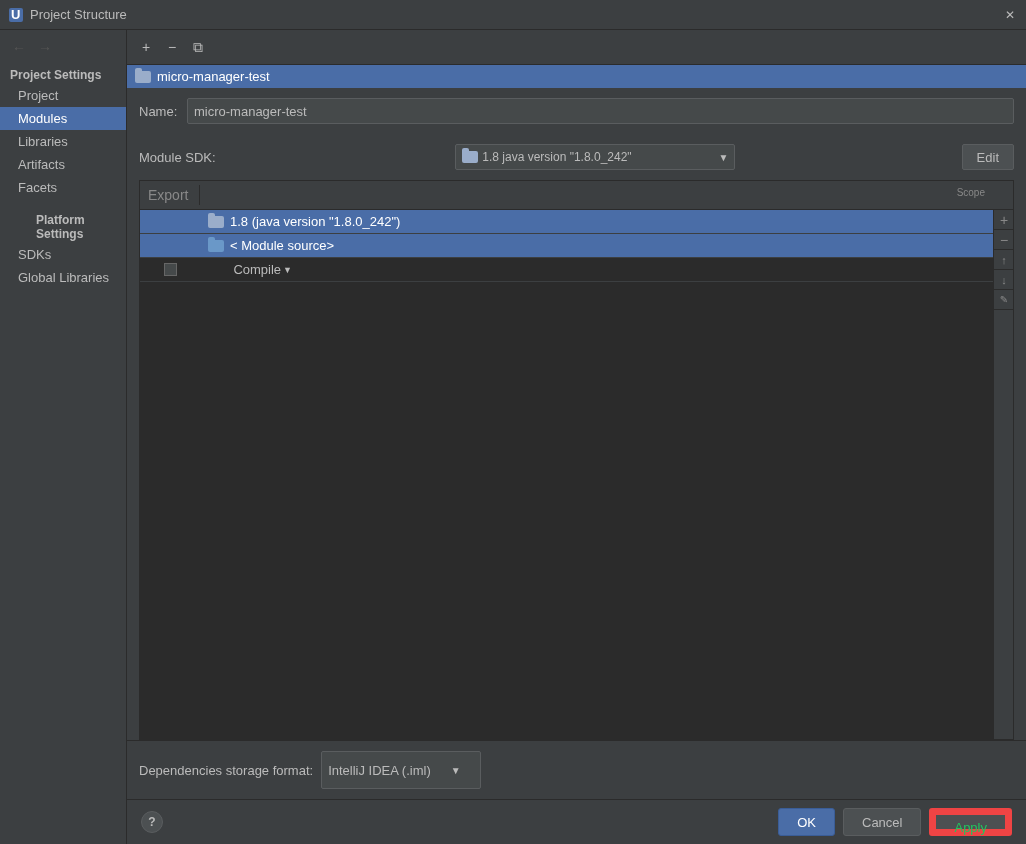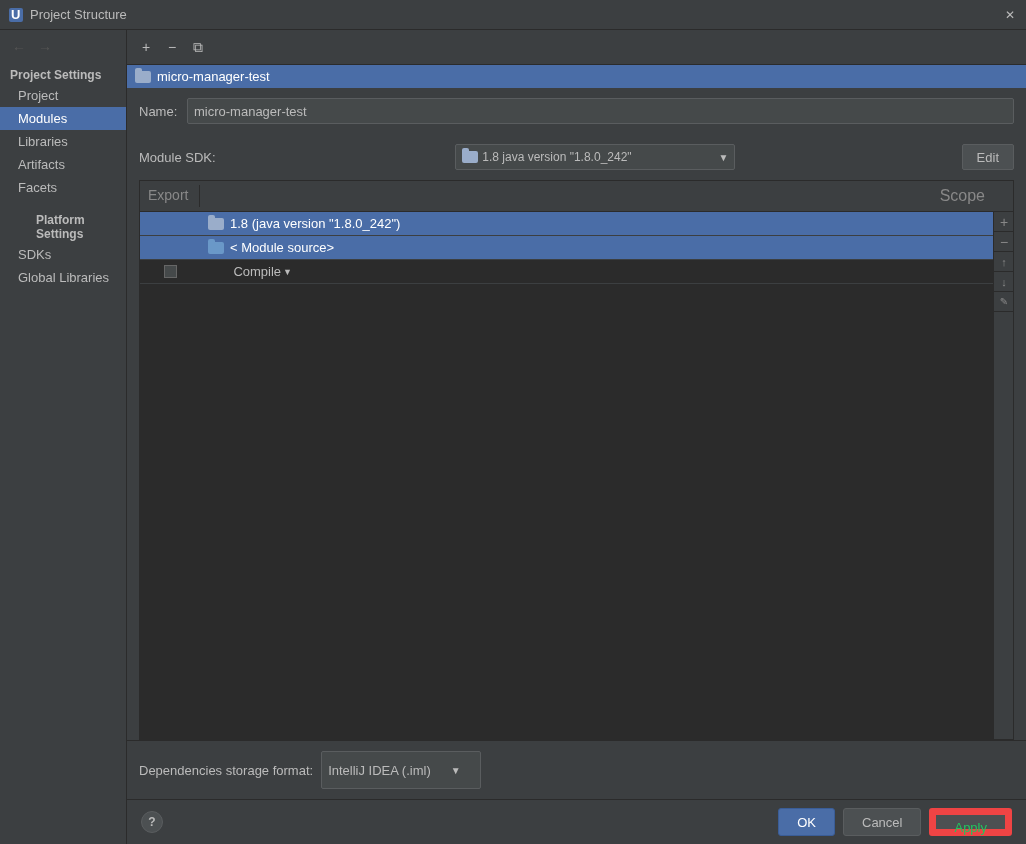--- a/index.html
+++ b/index.html
@@ -242,21 +242,21 @@
     .dep-header-name {
       flex: 1;
       padding: 2px 8px;
       color: #888888;
       font-size: 12px;
     }
     .dep-header-scope {
       width: 100px;
       padding: 2px 8px;
       color: #888888;
-      font-size: 16px;
+      font-size: 10px;
       text-align: right;
     }
     .dep-header-actions {
       width: 20px;
     }
 
     .dep-table-body {
       flex: 1;
       border: 1px solid #2b2b2b;
       overflow-y: auto;

